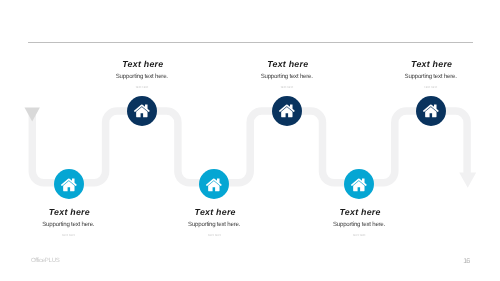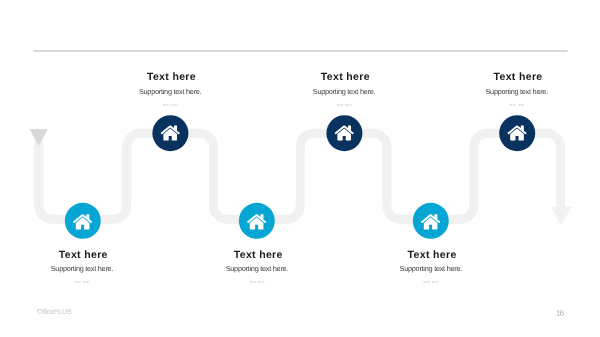--- a/index.html
+++ b/index.html
@@ -3,21 +3,21 @@
 <meta charset="utf-8">
 <style>
   html,body{margin:0;padding:0;}
   body{width:500px;height:281px;background:#ffffff;font-family:"Liberation Sans",sans-serif;overflow:hidden;position:relative;-webkit-font-smoothing:antialiased;text-rendering:geometricPrecision;}
   #slide{position:absolute;inset:0;width:500px;height:281px;background:#fff;}
   .divider{position:absolute;left:27.6px;top:42px;width:445px;height:1px;background:#bfbfbf;}
   #flow{position:absolute;left:0;top:0;width:500px;height:281px;}
   .node{position:absolute;width:30px;height:30px;border-radius:50%;display:flex;align-items:center;justify-content:center;}
   .node svg{width:17.7px;height:17.7px;display:block;margin-top:0.8px;}
   .label{position:absolute;text-align:center;white-space:nowrap;transform:translateX(-50%);line-height:1;}
-  .title{font-size:8.8px;font-weight:bold;color:#1a1a1a;letter-spacing:0.265px;}
+  .title{font-size:8.8px;font-weight:bold;color:#1a1a1a;letter-spacing:0.265px;font-style:italic;}
   .sub{font-size:6.1px;color:#3d3d3d;letter-spacing:-0.215px;}
   .tiny{font-size:3.1px;color:#c9c9c9;letter-spacing:.2px;}
   .brand{position:absolute;left:30.9px;top:258.3px;font-size:6.1px;line-height:1;color:#c9c9c9;letter-spacing:-0.31px;}
   .pageno{position:absolute;left:463.2px;top:258.3px;font-size:7px;line-height:1;color:#b0b0b0;letter-spacing:-0.9px;}
 </style>
 </head>
 <body>
 
 <div id="slide">
   <div class="divider"></div>

